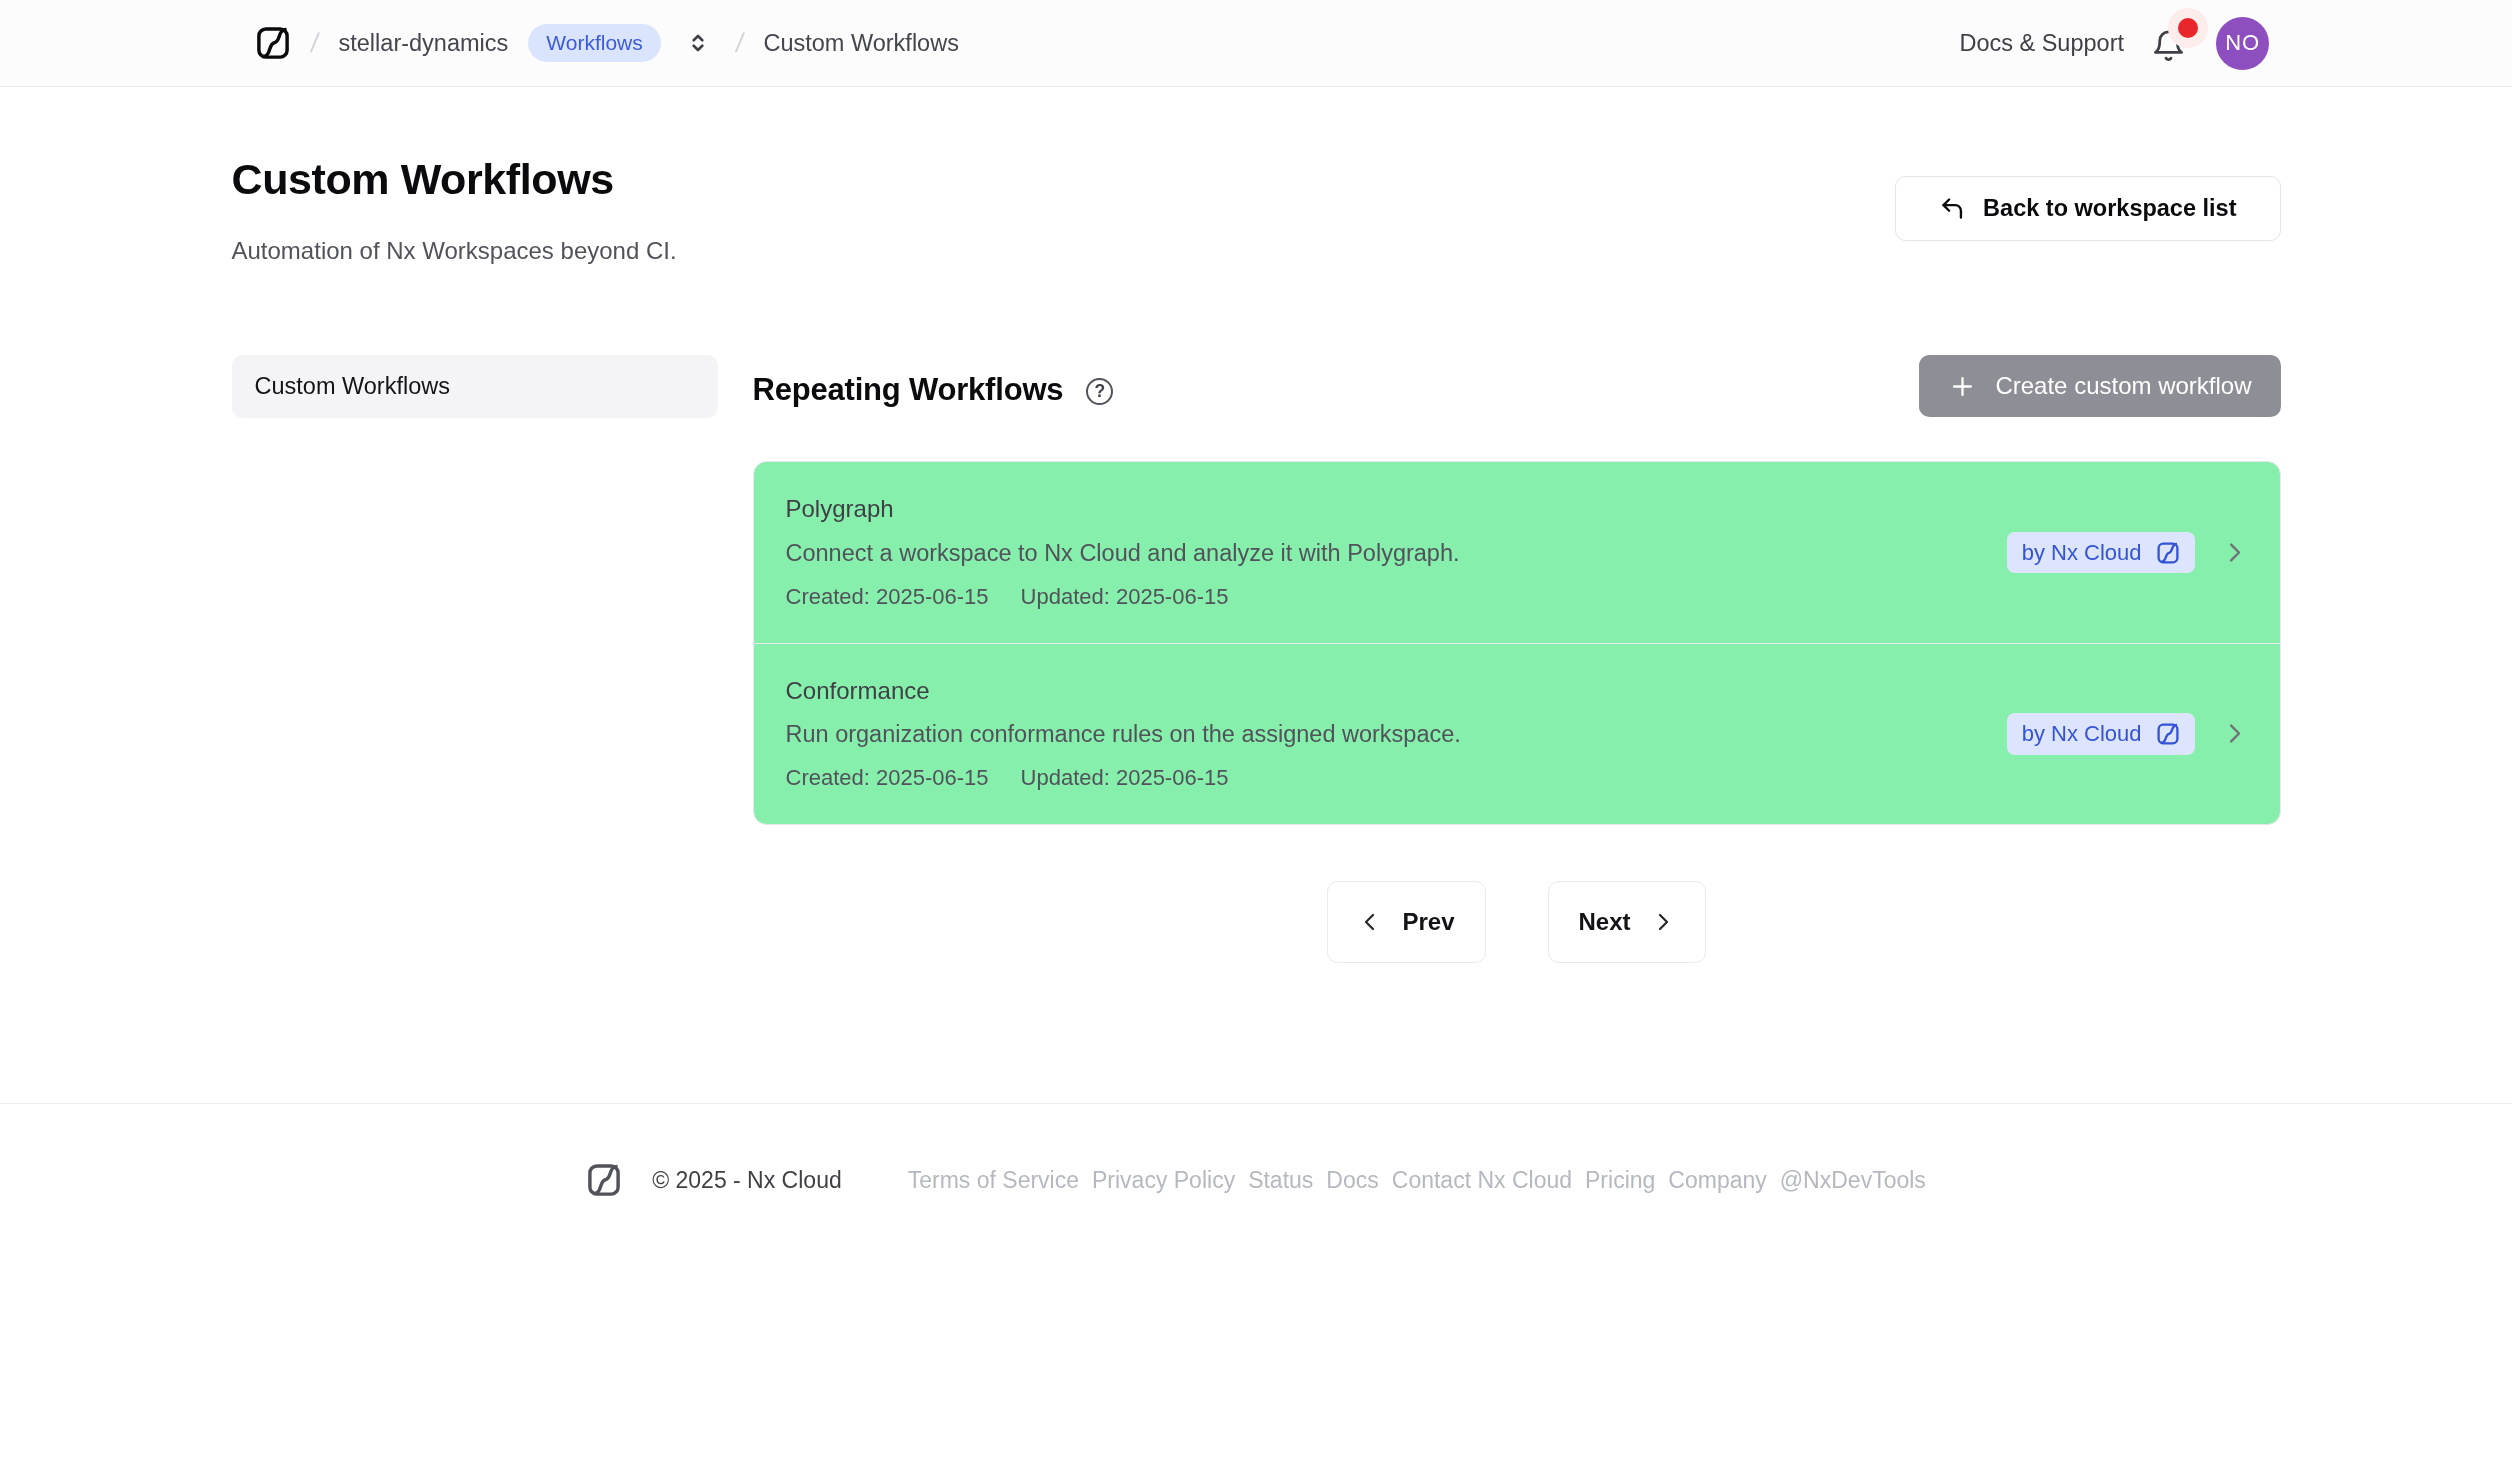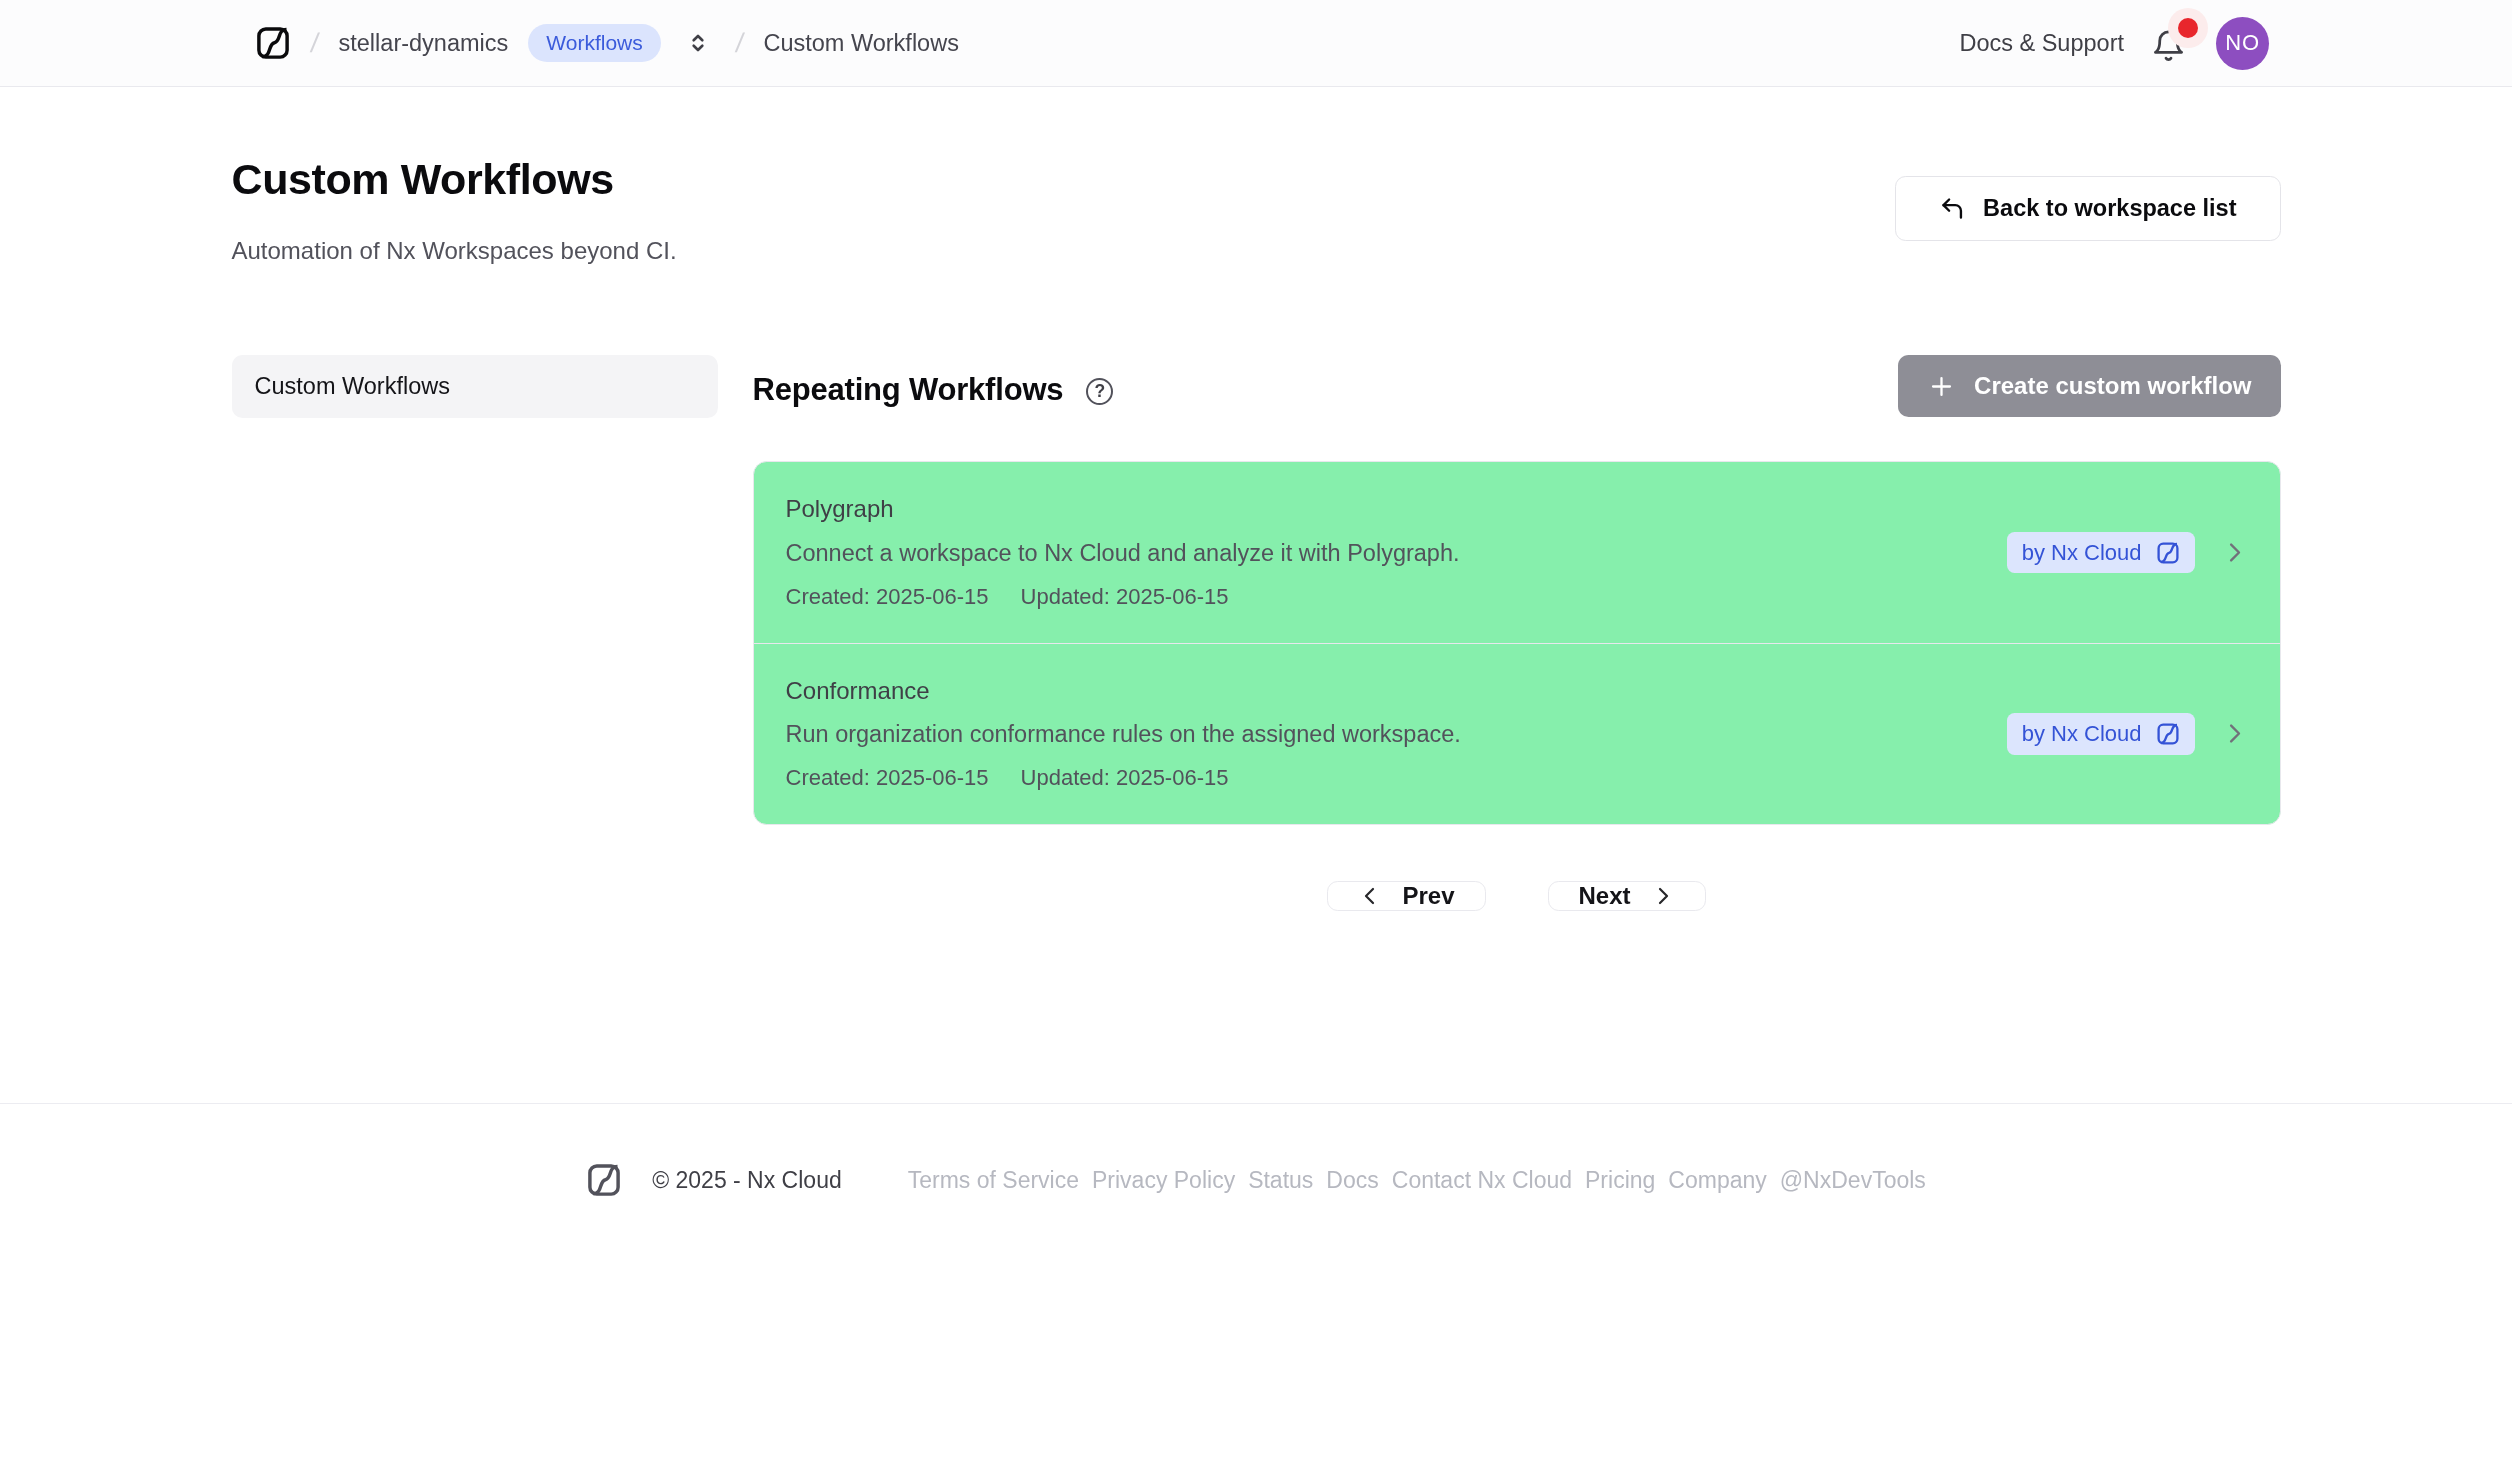--- a/index.html
+++ b/index.html
@@ -88,21 +88,21 @@
   .section-title { font-size: 31px; font-weight: 700; color: #0b0b0e; letter-spacing: -0.2px; }
   .help-icon {
     width: 27px; height: 27px; border: 2.3px solid #52525b; border-radius: 50%;
     color: #3f3f46; font-size: 17.5px; font-weight: 700;
     display: flex; align-items: center; justify-content: center;
     cursor: pointer; margin-top: 3px;
   }
   .create-btn {
     display: flex; align-items: center; gap: 18px;
     background: #8e8e96; color: #ffffff; border: none; border-radius: 10.6px;
-    padding: 16.7px 29px; font-size: 24px; font-weight: 700; cursor: pointer;
+    padding: 16.7px 29px; font-size: 24px; font-weight: 400; cursor: pointer;
     font-family: "Liberation Sans", sans-serif;
   }
   .plus-icon { width: 29px; height: 29px; color: #ffffff; }
 
   
   .cards {
     margin-top: 44px;
     border: 1.5px solid #e8e8ed; border-radius: 13.7px;
     background: #86efac;
   }
@@ -123,21 +123,21 @@
     font-size: 22px; font-weight: 500; cursor: pointer;
   }
   .nx-badge svg { width: 24px; height: 24px; color: #3453d6; }
   .chev-icon { width: 27px; height: 27px; color: #71717a; }
 
   
   .pagination { display: flex; justify-content: center; gap: 62px; margin-top: 56px; }
   .page-btn {
     display: flex; align-items: center; gap: 20px;
     background: #ffffff; border: 1.5px solid #e9e9ee; border-radius: 10.6px;
-    padding: 0 30px; cursor: pointer;
+    padding: 26px 30px; cursor: pointer;
     font-size: 24px; font-weight: 600; color: #141418;
     font-family: "Liberation Sans", sans-serif;
   }
   .page-btn svg { width: 24px; height: 24px; color: #27272a; }
 
   
   .footer {
     border-top: 1.5px solid #ececf1;
     padding-top: 58px;
   }

